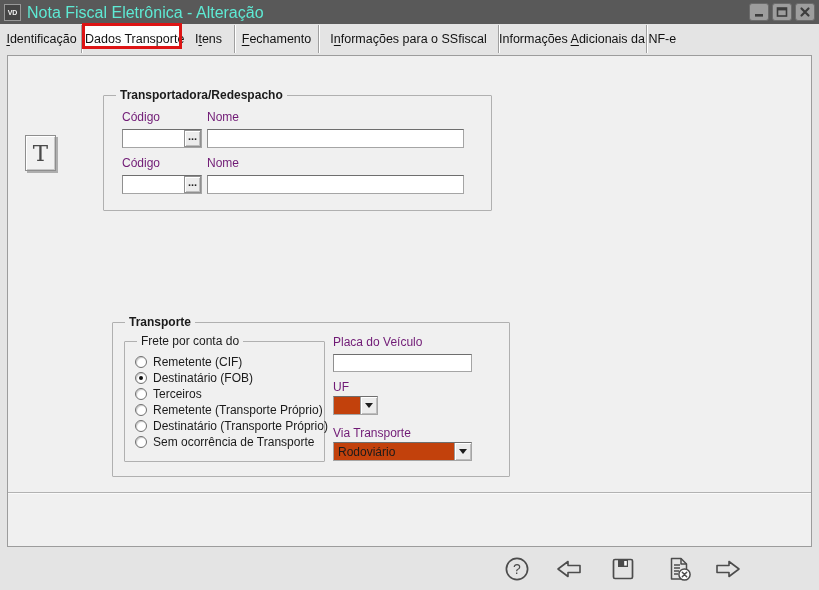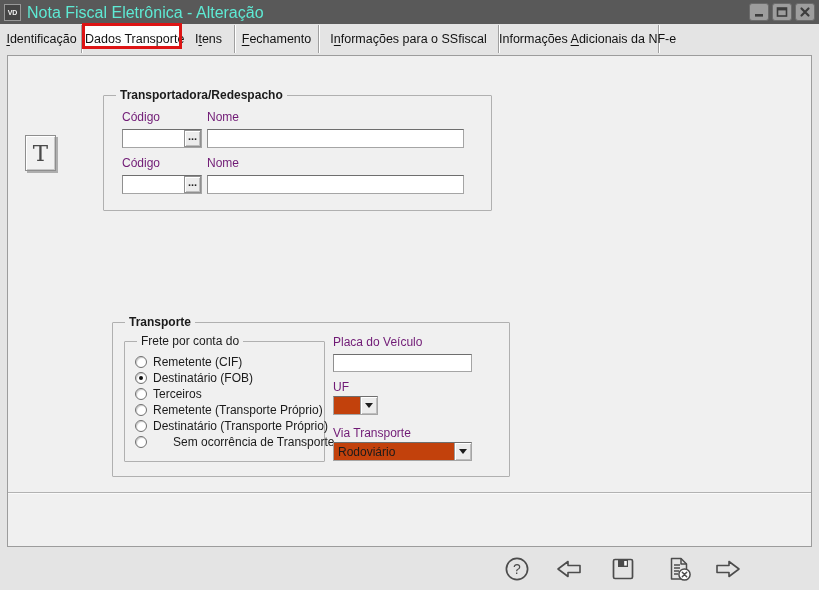--- a/index.html
+++ b/index.html
@@ -78,21 +78,21 @@
         </svg>
     </div>
   </div>
 
   <div class="tabbar">
     <div class="tab" style="width:80px"><span></span><u>I</u><span>dentificação</span></div>
     <div class="tab active" style="width:94px"><span>Dados Transporte</span><u></u><span></span></div>
     <div class="tab" style="width:52px"><span>I</span><u>t</u><span>ens</span></div>
     <div class="tab" style="width:84px"><span></span><u>F</u><span>echamento</span></div>
     <div class="tab" style="width:180px"><span>I</span><u>n</u><span>formações para o SSfiscal</span></div>
-    <div class="tab" style="width:160px"><span>Informações </span><u>A</u><span>dicionais da NF-e</span></div>
+    <div class="tab" style="width:148px"><span>Informações </span><u>A</u><span>dicionais da NF-e</span></div>
   </div>
 
   <div class="panel">
 
     <div class="t-button">T</div>
 
     <div class="groupbox" style="left:95px; top:39px; width:389px; height:116px;">
       <div class="legend bold">Transportadora/Redespacho</div>
 
       <div class="field-label" style="left:18px; top:14px;">Código</div>
@@ -126,21 +126,21 @@
             <span class="radio-label">Terceiros</span>
           </div>
         <div class="radio-row" style="top:61px;">
             <span class="radio-circle"></span>
             <span class="radio-label">Remetente (Transporte Próprio)</span>
           </div>
         <div class="radio-row" style="top:77px;">
             <span class="radio-circle"></span>
             <span class="radio-label">Destinatário (Transporte Próprio)</span>
           </div>
-        <div class="radio-row" style="top:93px;gap:20px;">
+        <div class="radio-row" style="top:93px;">
             <span class="radio-circle"></span>
             <span class="radio-label">Sem ocorrência de Transporte</span>
           </div>
       </div>
 
       <div class="field-label" style="left:220px; top:12px;">Placa do Veículo</div>
       <input class="text-input" style="left: 220px; top: 31px; width: 139px; height: 18px;" value="">
 
       <div class="field-label" style="left:220px; top:57px;">UF</div>
       <div class="combo" style="left:220px; top:73px; width:45px;">

